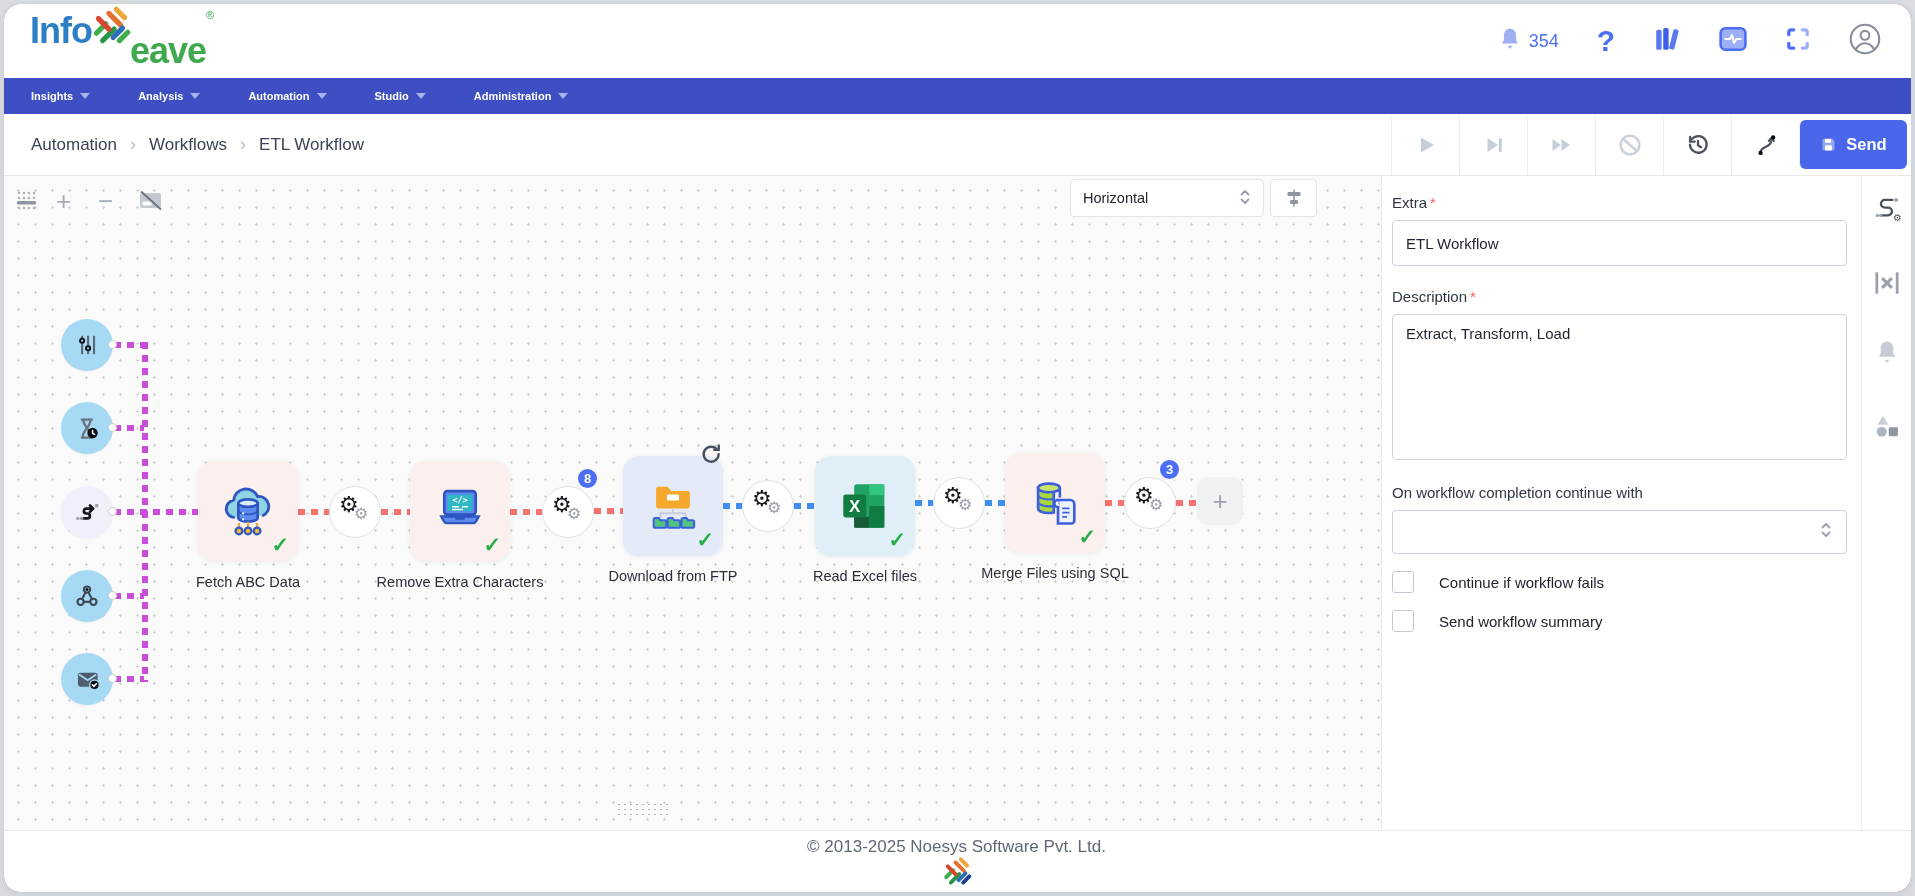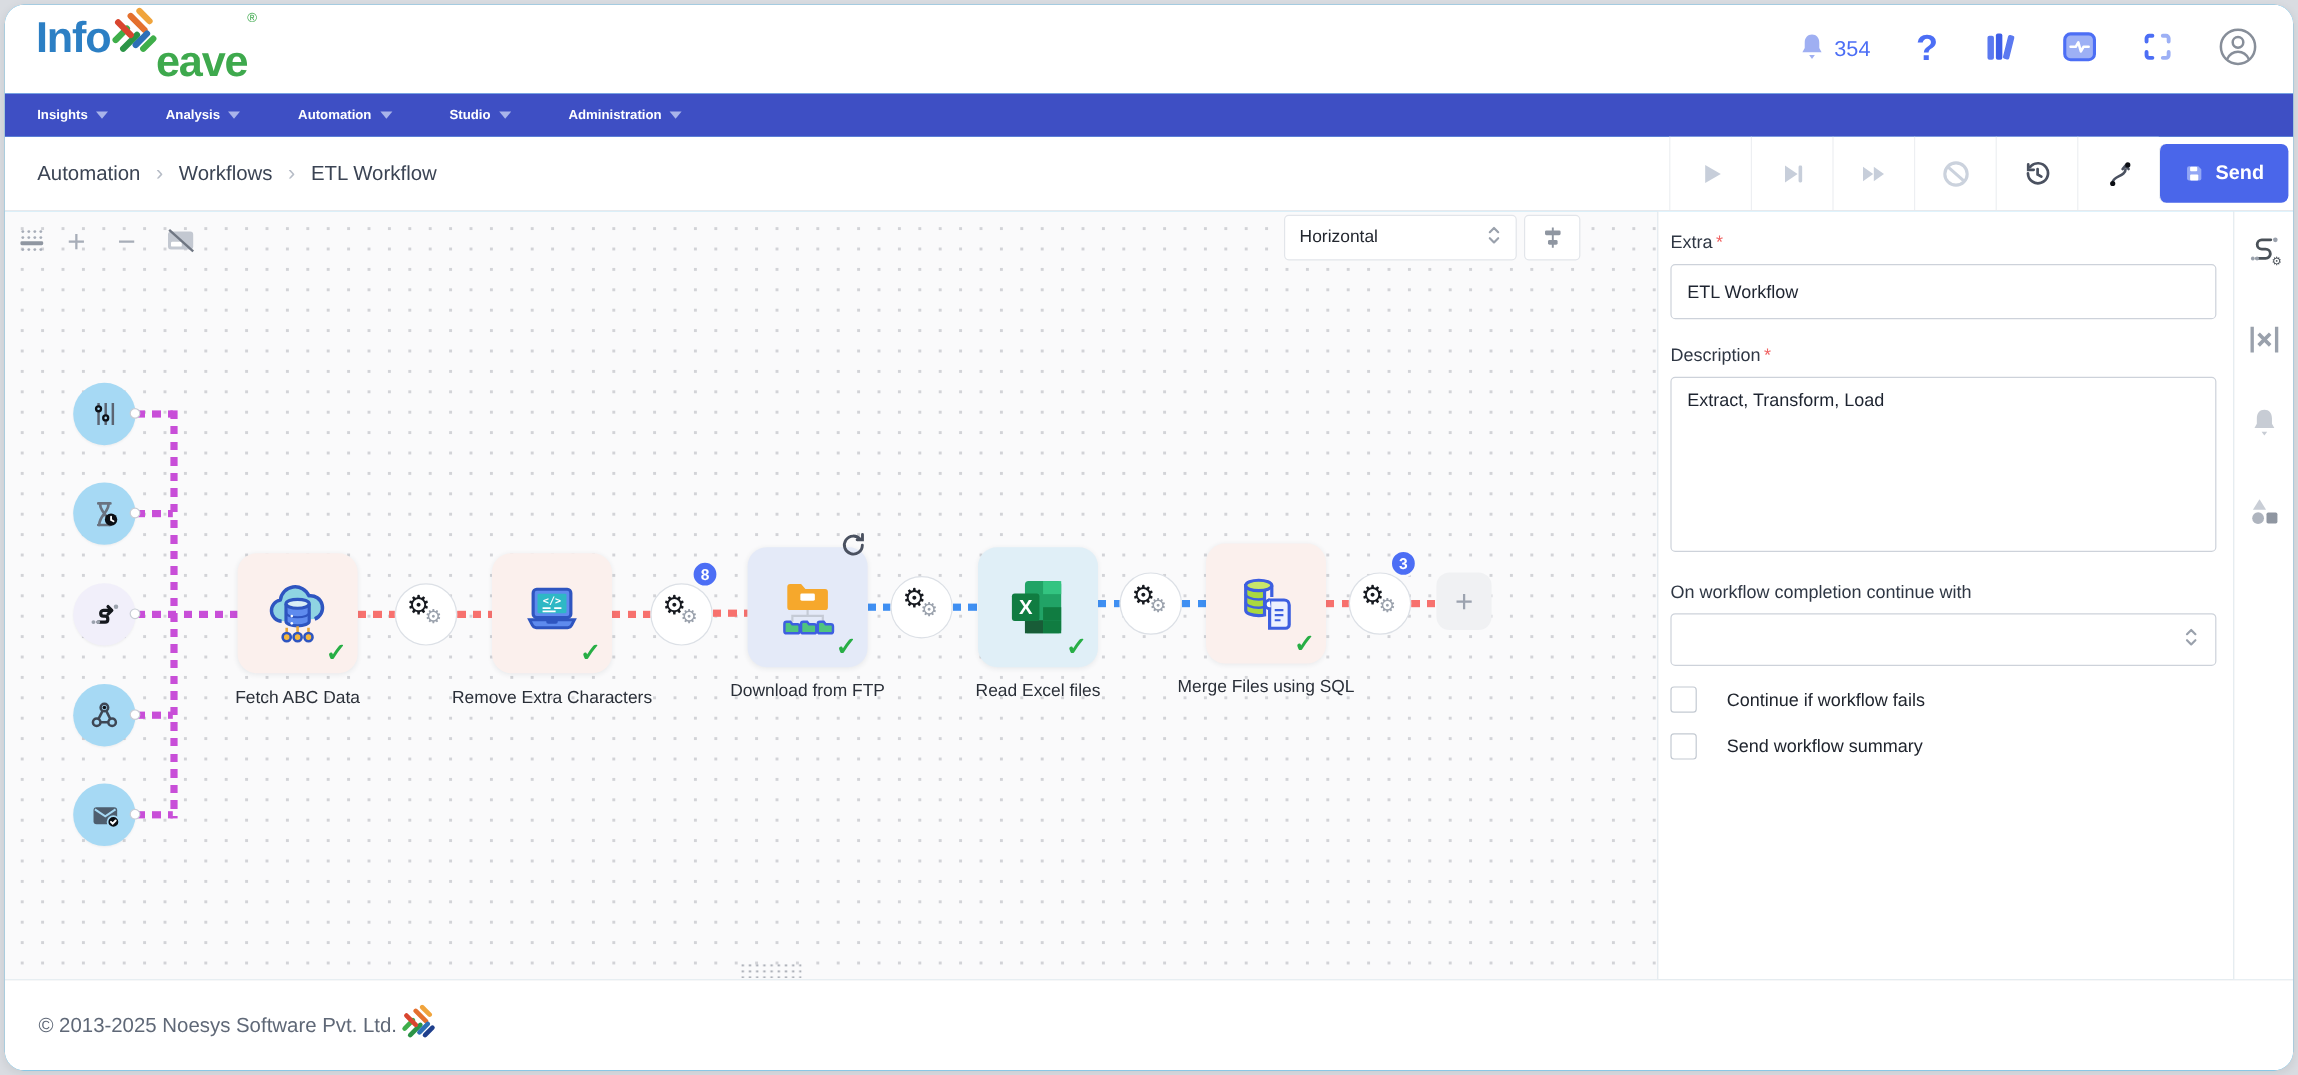--- a/index.html
+++ b/index.html
@@ -1,17 +1,17 @@
 <!DOCTYPE html>
 <html><head>
 <meta charset="utf-8">
 <style>
   * { margin:0; padding:0; box-sizing:border-box; }
   html,body { width:1915px; height:896px; background:#D9DCE1; font-family:"Liberation Sans", sans-serif; }
-  .frame { position:absolute; left:4px; top:4px; width:1907px; height:888px; background:#0ea5e9; border-radius:16px; overflow:hidden; box-shadow:0 2px 8px rgba(0,0,0,.08); display:flex; flex-direction:column; }
+  .frame { position:absolute; left:4px; top:4px; width:1907px; height:888px; background:#701a75; border-radius:16px; overflow:hidden; box-shadow:0 2px 8px rgba(0,0,0,.08); display:flex; flex-direction:column; }
 
   
   .hdr { height:74px; display:flex; align-items:center; padding:0 30px 0 26px; background:#fff; }
   .logo { display:flex; align-items:flex-start; cursor:pointer; }
   .logo-text { font-size:36px; font-weight:700; letter-spacing:-1px; line-height:48px; }
   .logo-info { color:#2C7FC4; }
   .logo-eave { color:#3EA94D;margin-top:20px; }
   .logo-mark { margin:0 -4px; position:relative; top:-2px; }
   .logo-reg { font-size:11px; color:#3EA94D; position:relative; top:2px; }
   .hdr-icons { margin-left:auto; display:flex; align-items:center; gap:38px; }
@@ -86,21 +86,21 @@
   .pselect { margin-top:9px; width:100%; height:44px; border:1px solid #CDD2DA; border-radius:4px; display:flex; align-items:center; justify-content:flex-end; padding:0 14px; color:#9AA1AC; cursor:pointer; background:#fff; }
   .cbrow { display:flex; align-items:center; gap:25px; margin-top:17px; }
   .cbox { width:22px; height:22px; border:1px solid #C4CAD2; border-radius:3px; background:#fff; cursor:pointer; flex:0 0 auto; }
   .cblabel { font-size:15px; color:#20252E; }
 
   
   .rail { width:50px; background:#fff; border-left:1px solid #E9EBEE; position:relative; }
   .rail-ic { position:absolute; left:50%; transform:translateX(-50%); cursor:pointer; }
 
   
-  .ftr { height:76px; background:#fff; border-top:1px solid #E8EAED; display:flex; align-items:center; justify-content:flex-start; padding:0 30px 0 28px; }
+  .ftr { height:62px; background:#fff; border-top:1px solid #E8EAED; display:flex; align-items:center; justify-content:flex-end; padding:0 30px 0 28px;flex-direction:column; }
   .copy { font-size:17px; color:#5F6877; }
 </style>
 </head>
 <body>
 
 <div class="frame">
 
   <div class="hdr">
     <div class="logo">
       <span class="logo-text logo-info">Info</span>

